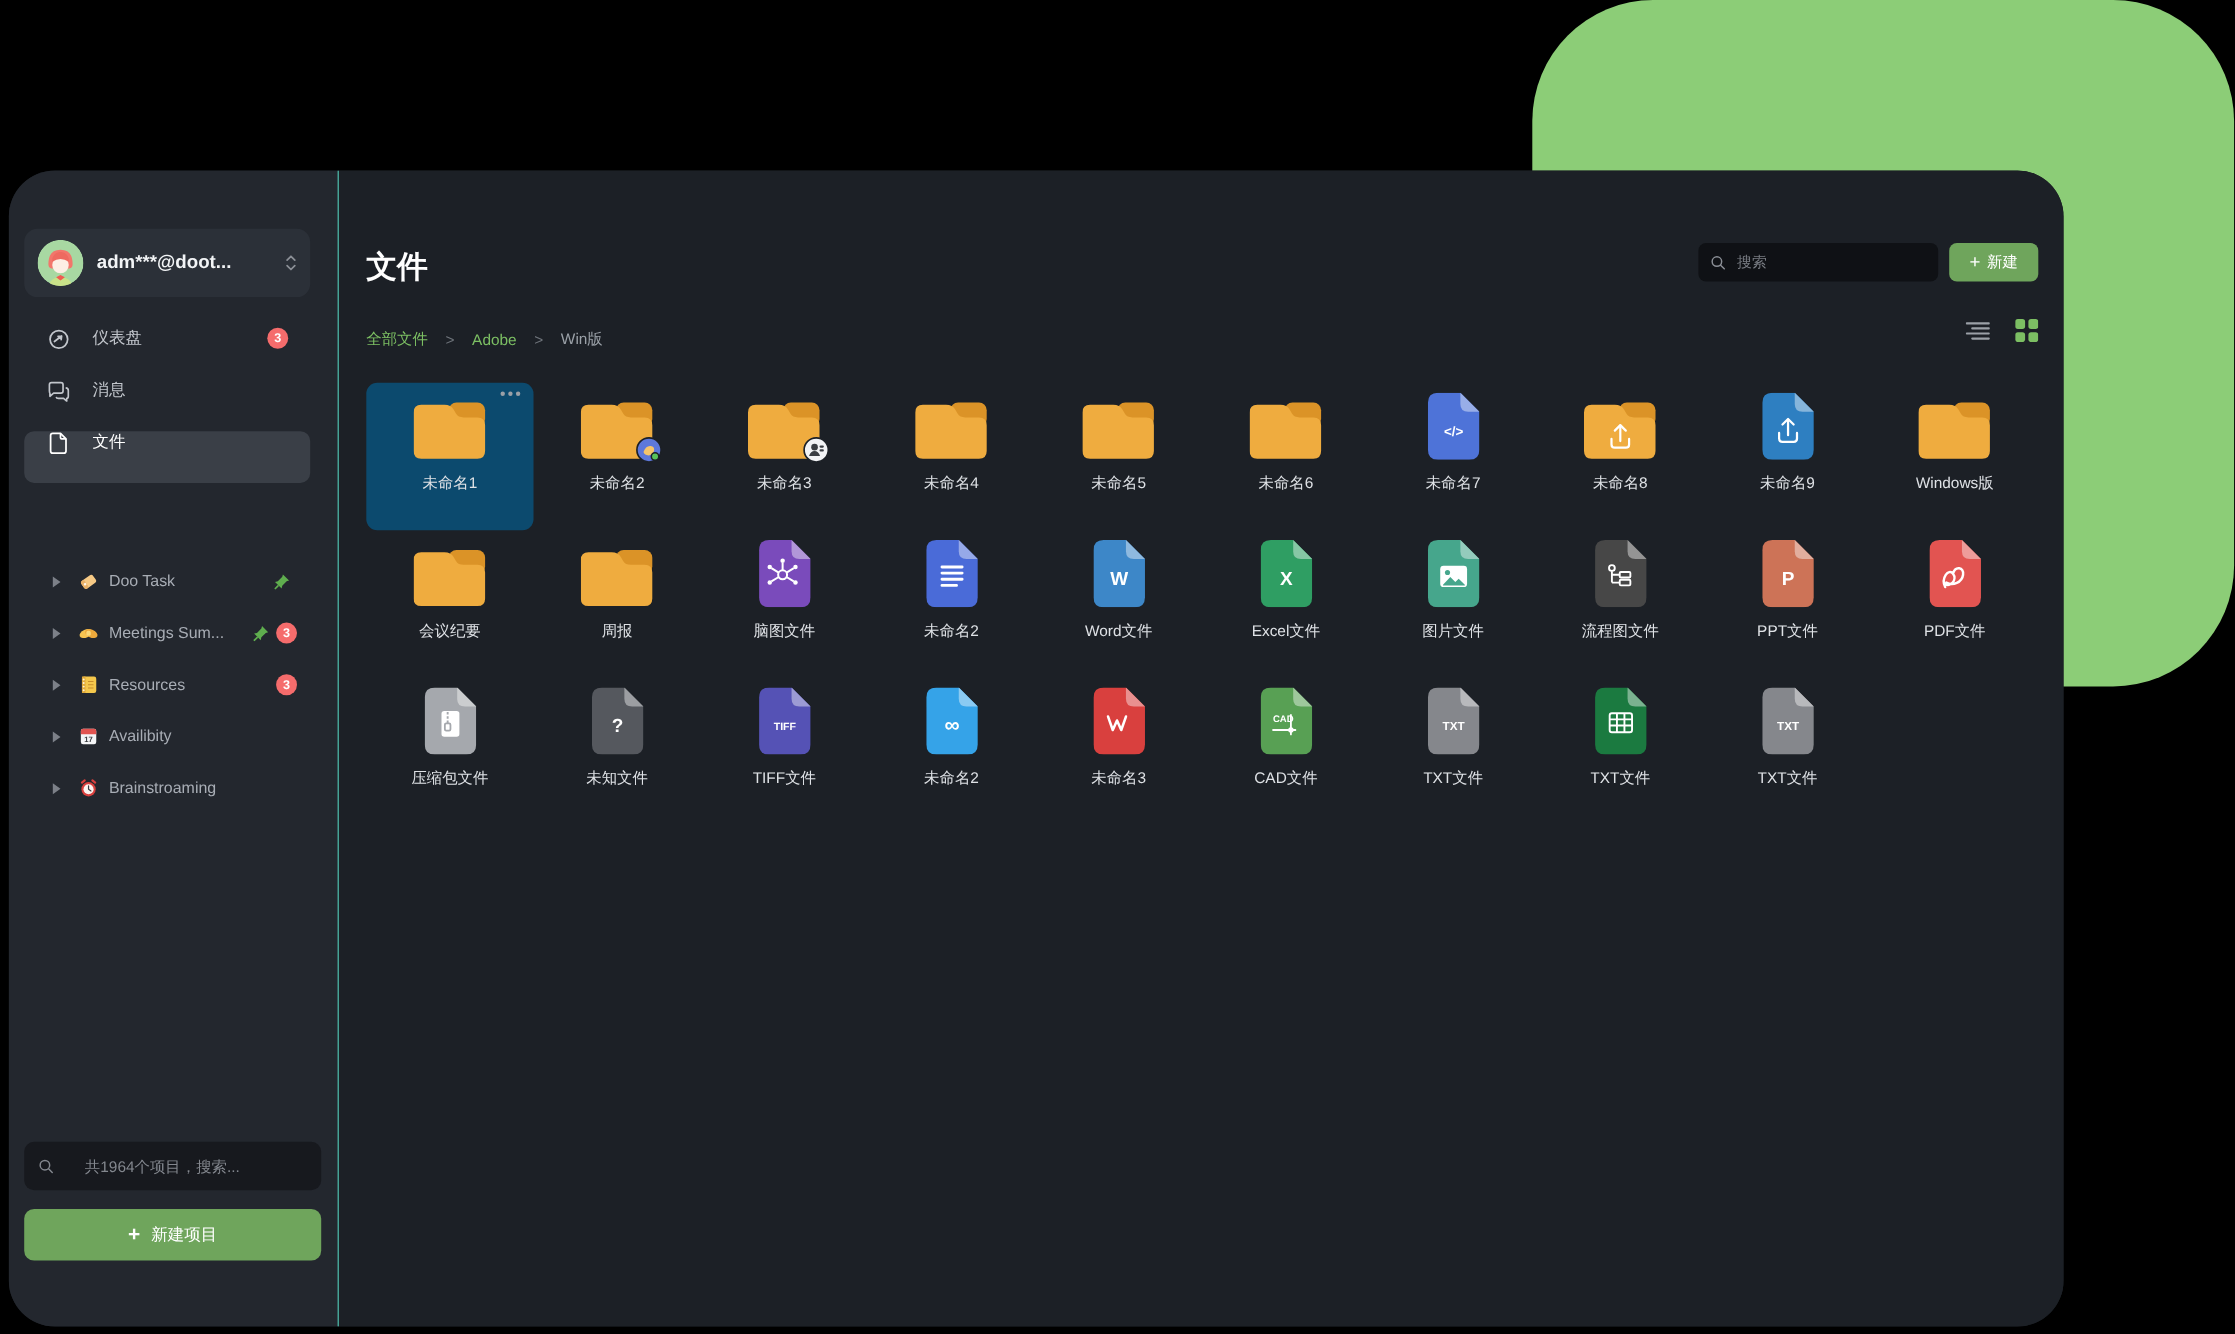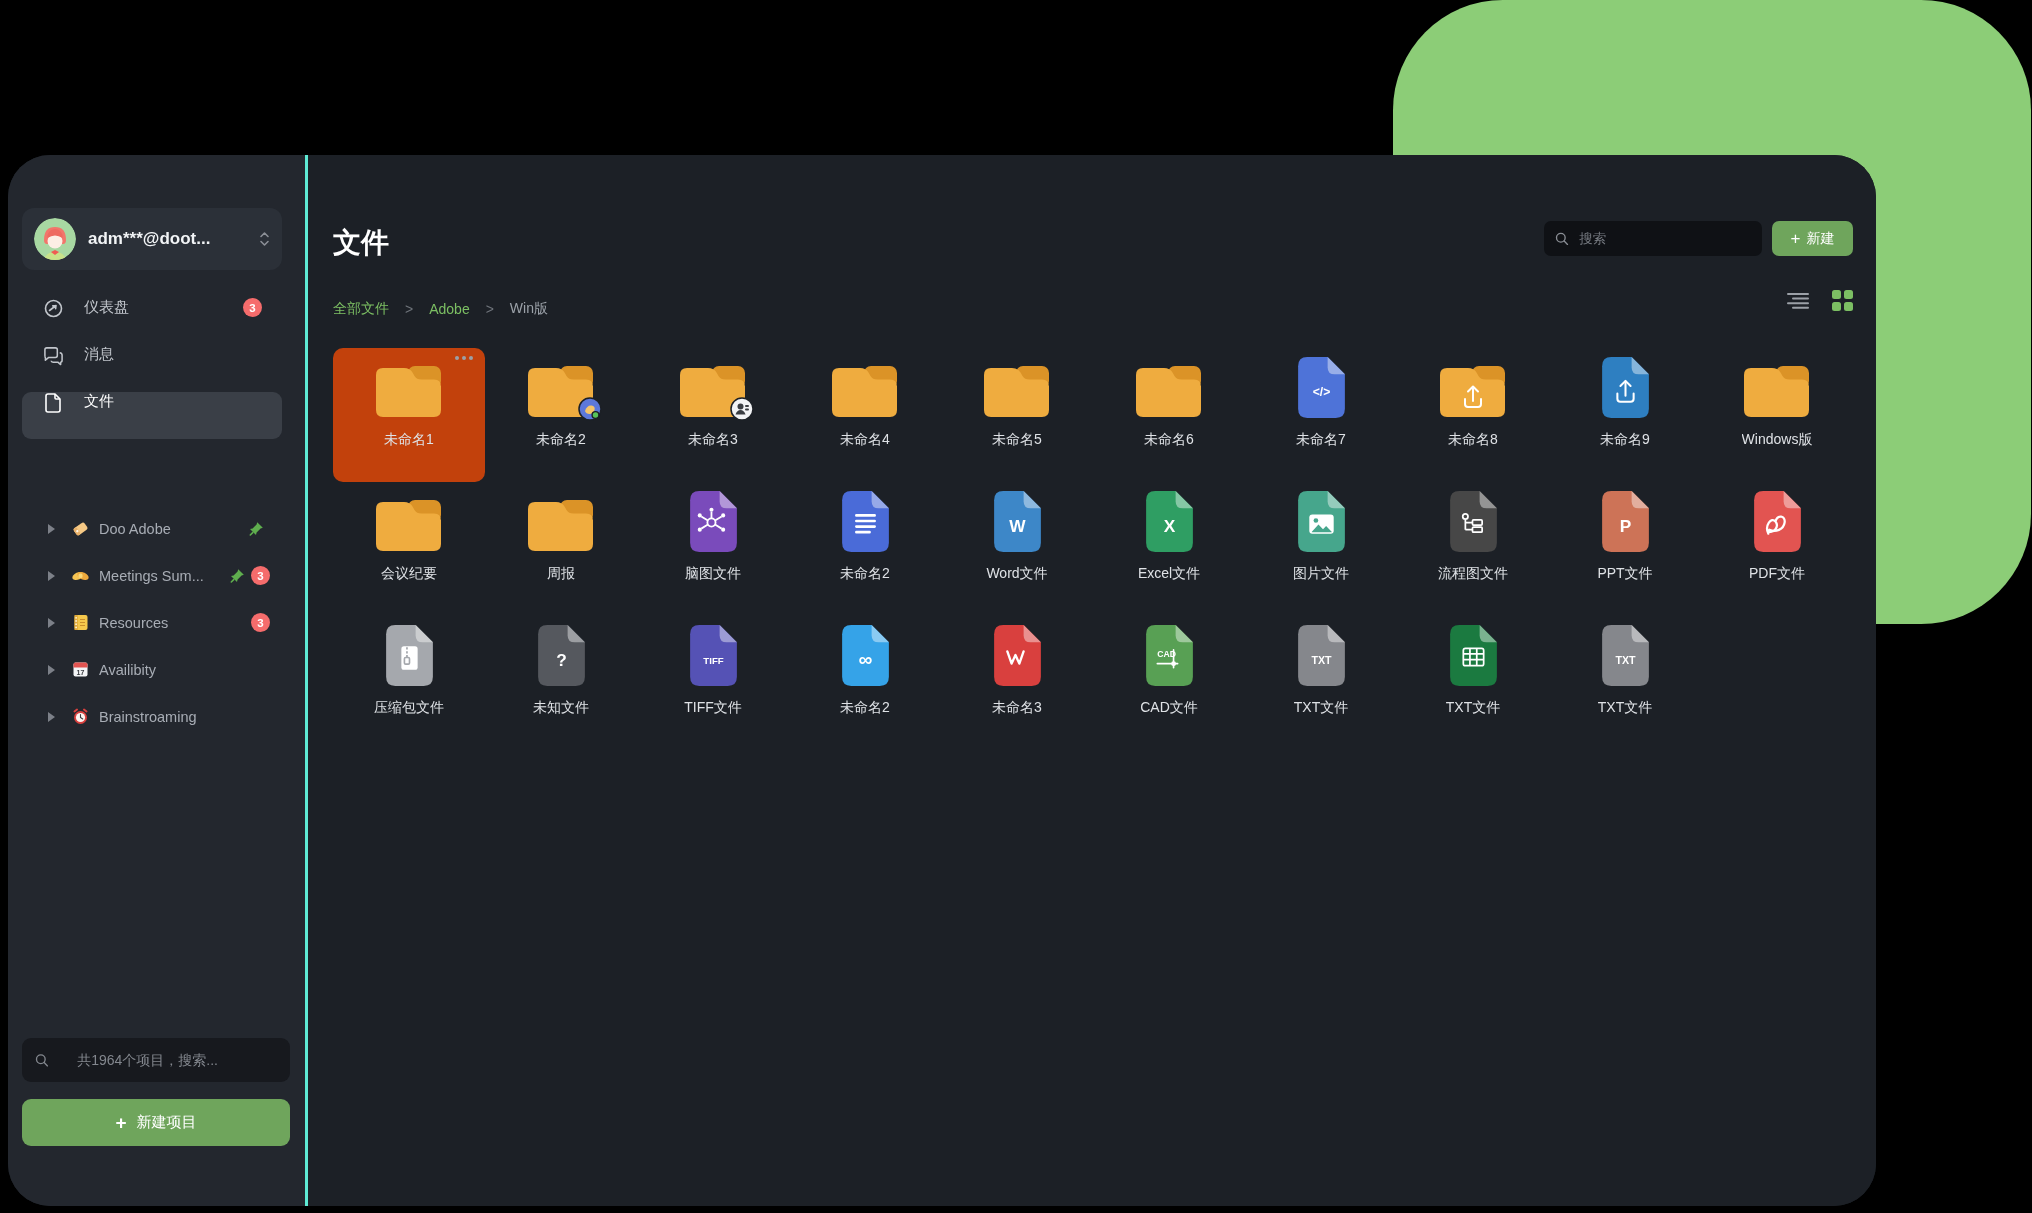--- a/index.html
+++ b/index.html
@@ -1,21 +1,21 @@
 <!DOCTYPE html>
 <html><head>
 <meta charset="utf-8">
 <style>
   html,body{margin:0;padding:0;background:#000;}
   *{box-sizing:border-box;font-family:"Liberation Sans",sans-serif;}
   .stage{position:relative;width:2032px;height:1213px;background:#000;overflow:hidden;}
   .green-blob{position:absolute;left:1393px;top:0;width:638px;height:624px;background:#8CCD77;border-radius:110px;}
   .app-window{position:absolute;left:8px;top:155px;width:1868px;height:1051px;background:#1C2026;border-radius:42px;overflow:hidden;display:flex;}
   
-  .sidebar{position:relative;width:300px;height:100%;background:#23272E;border-right:3px solid #5eead4;flex:none;}
+  .sidebar{position:relative;width:300px;height:100%;background:#23272E;border-right:1px solid #5eead4;flex:none;}
   .user-card{position:absolute;left:14px;top:53px;width:260px;height:62px;background:#2B3038;border-radius:12px;display:flex;align-items:center;padding:0 12px;cursor:pointer;}
   .user-card .avatar{width:42px;height:42px;border-radius:50%;overflow:hidden;flex:none;}
   .user-name{color:#F2F4F6;font-size:17px;font-weight:bold;margin-left:12px;flex:1;white-space:nowrap;overflow:hidden;}
   .chevrons{color:#8b8f96;display:flex;flex-direction:column;align-items:center;line-height:7px;font-size:11px;flex:none;}
   .nav{position:absolute;left:14px;top:143px;width:260px;}
   .nav-item{height:47px;display:flex;align-items:flex-start;border-radius:9px;padding:0 20px 0 21px;color:#C2C6CC;font-size:15px;cursor:pointer;}
   .nav-item.active{background:#3A3F47;color:#FFF;}
   .nav-item .nicon{width:21px;height:21px;flex:none;display:flex;}
   .nav-item .nlabel{margin-left:20px;flex:1;}
   .badge{min-width:19px;height:19px;border-radius:10px;background:#F56C6C;color:#fff;font-size:11.5px;font-weight:bold;display:flex;align-items:center;justify-content:center;padding:0 4px;flex:none;}
@@ -41,21 +41,21 @@
   .new-btn .plus{font-size:17px;line-height:1;}
   .breadcrumb{position:absolute;left:25px;top:145px;font-size:14px;display:flex;gap:16px;align-items:center;}
   .crumb{color:#7CBF63;cursor:pointer;}
   .crumb.current{color:#9BA1A8;cursor:default;}
   .crumb-sep{color:#6f747b;}
   .view-toggles{position:absolute;right:23px;top:135px;display:flex;gap:23px;align-items:center;}
   .vt{cursor:pointer;display:flex;}
   
   .grid{position:absolute;left:25px;right:23px;top:193px;display:grid;grid-template-columns:repeat(10,1fr);grid-auto-rows:134px;}
   .cell{position:relative;display:flex;flex-direction:column;align-items:center;padding-top:8px;border-radius:10px;cursor:pointer;}
-  .cell.sel{background:#c2410c;}
+  .cell.sel{background:#0c4a6e;}
   .iconwrap{position:relative;height:62px;display:flex;align-items:flex-end;justify-content:center;}
   .flabel{margin-top:13px;font-size:14px;color:#DFE2E6;max-width:140px;white-space:nowrap;overflow:hidden;}
   .more-dots{position:absolute;top:8px;right:12px;display:flex;gap:3px;}
   .more-dots i{width:4px;height:4px;border-radius:50%;background:#9ba0a7;}
   .fbadge{position:absolute;bottom:-3px;right:calc(50% - 41px);display:flex;}
 </style>
 </head>
 <body>
 
 <div class="stage">
@@ -119,21 +119,21 @@
             <span class="tri"></span>
     <span class="proj-emoji">
               <svg width="19" height="19" viewBox="0 0 19 19">
                 <g transform="rotate(-35 9 10)">
                   <rect x="3" y="6" width="13" height="8.5" rx="2.5" fill="#F6C985"></rect>
                   <rect x="3" y="6" width="4" height="8.5" rx="2" fill="#E8B068"></rect>
                   <circle cx="5.6" cy="10.2" r="1.2" fill="#FFF6E8"></circle>
                 </g>
               </svg>
             </span>
-    <span class="proj-label">Doo Adobe</span>
+    <span class="proj-label">Doo Task</span>
     <span class="pin">
               <svg width="16" height="16" viewBox="0 0 16 16">
                 <g fill="#5FAE4E">
                   <path d="M9.2 1.2 L14.8 6.8 L12.6 7.4 L8.6 11.4 L8 14 L2 8 L4.6 7.4 L8.6 3.4 Z"></path>
                   <rect x="1" y="12" width="5" height="1.6" rx="0.8" transform="rotate(-45 3.5 12.8)"></rect>
                 </g>
               </svg>
             </span>
     </div>
           <div class="proj-item">

